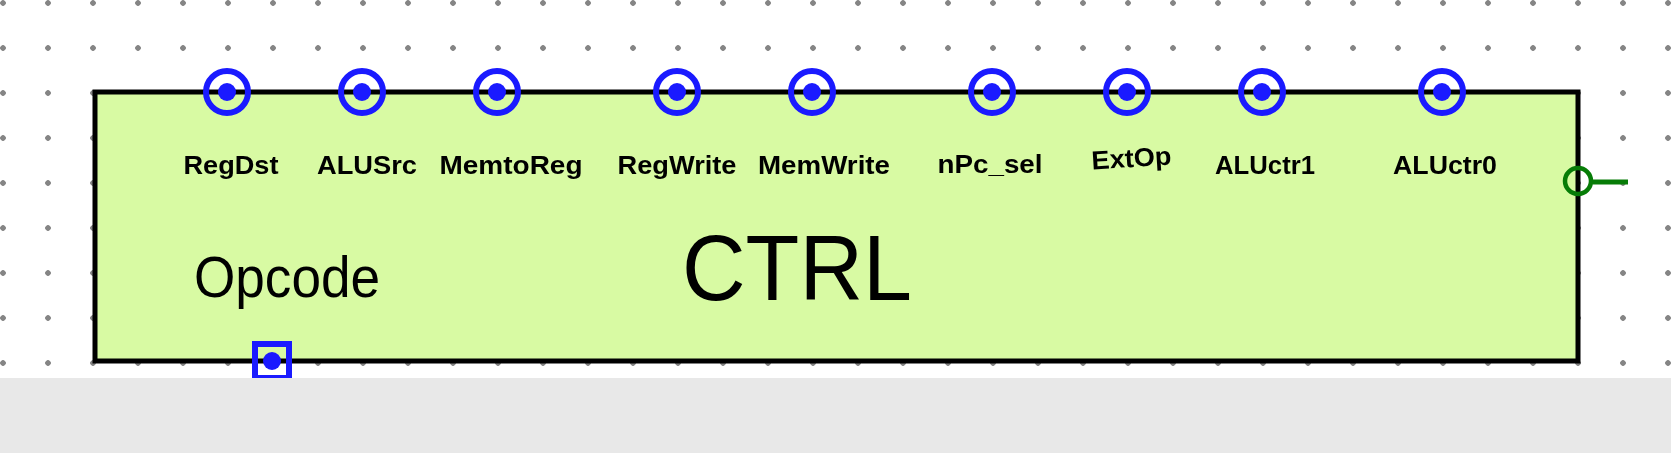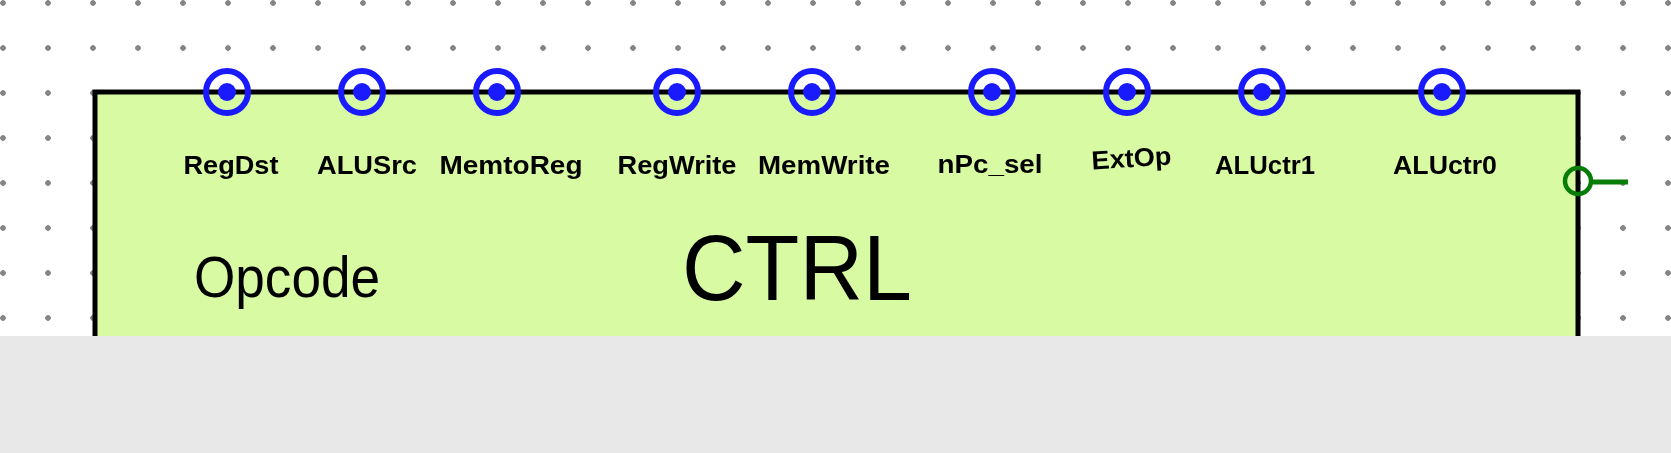--- a/index.html
+++ b/index.html
@@ -1,19 +1,19 @@
 <!DOCTYPE html>
 <html><head>
 <meta charset="utf-8">
 <style>
   html, body { margin: 0; padding: 0; background: #e8e8e8; }
   .canvas {
     position: relative;
     width: 1671px;
-    height: 336px;
+    height: 378px;
     overflow: hidden;
     background-color: #ffffff;
     
     background-image: radial-gradient(circle at 3px 3px, #858585 2.5px, transparent 3.1px);
     background-size: 45px 45px;
     background-position: 0 0;
     font-family: "Liberation Sans", "DejaVu Sans", sans-serif;
   }
   svg.schematic { position: absolute; left: 0; top: 0; }
   .body-rect { stroke: #000000; stroke-width: 5; }

